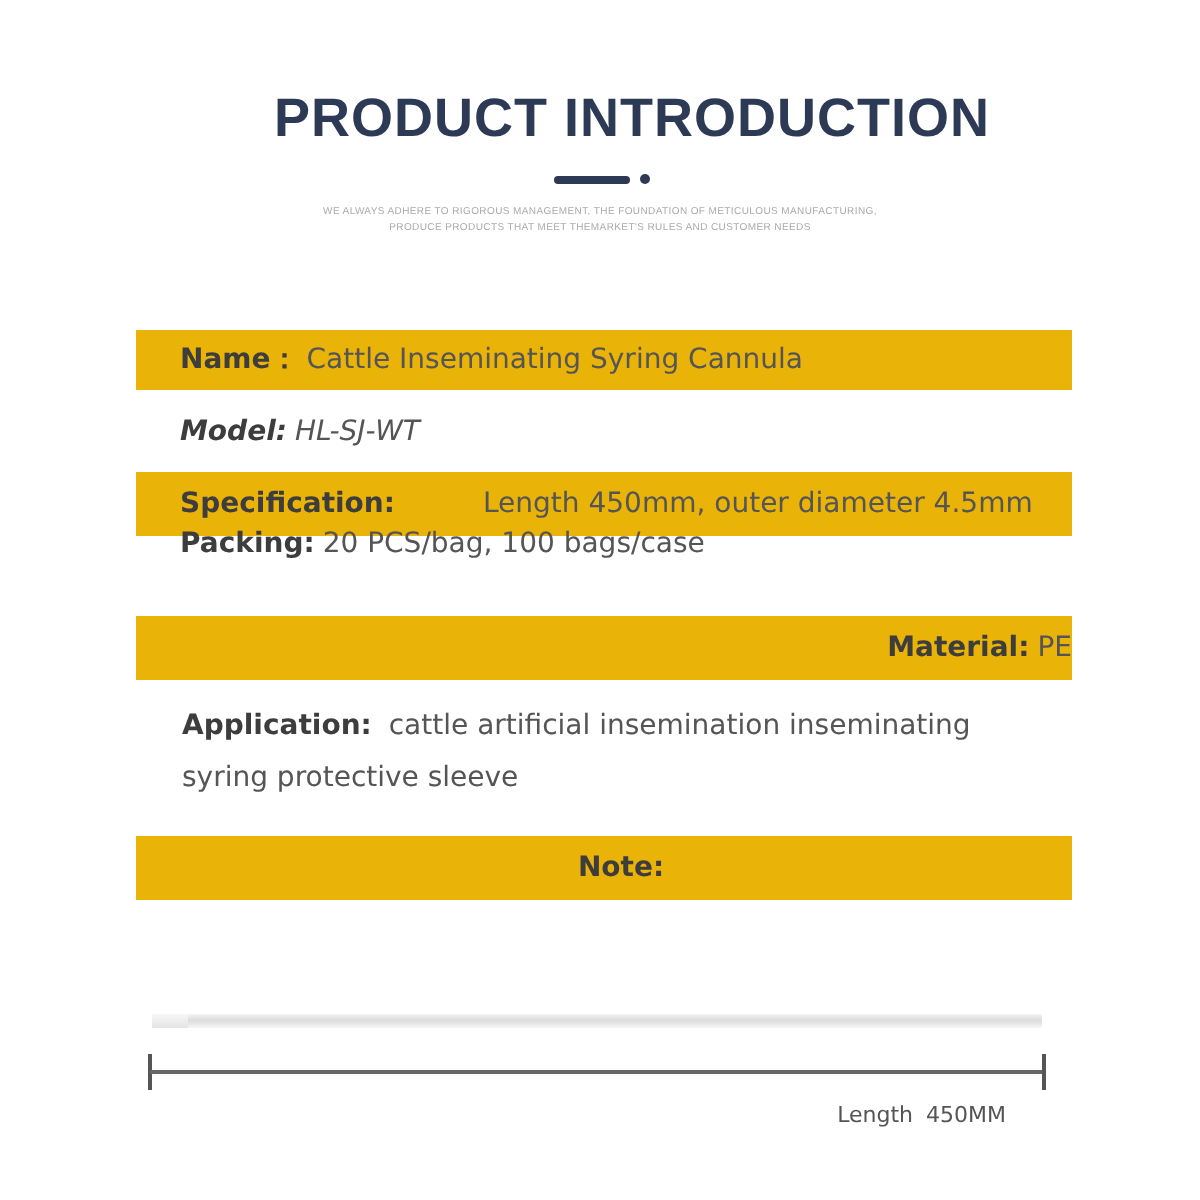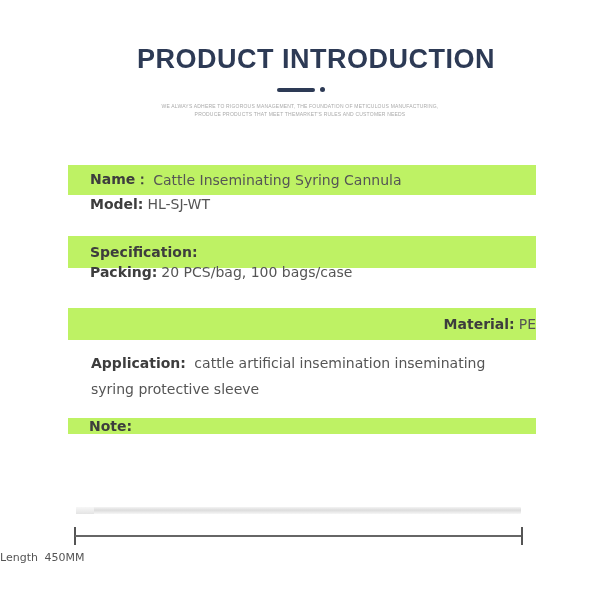--- a/index.html
+++ b/index.html
@@ -62,42 +62,42 @@
       left: 68px;
       width: 468px;
       box-sizing: border-box;
       padding-left: 22px;
       font-size: 14px;
       color: #555555;
       display: flex;
       align-items: center;
       white-space: nowrap;
     }
-    .row.gray { background: #bef264; }
+    .row.gray { background: #eab308; }
     .row .label {
       font-weight: bold;
       color: #3d3d3d;
       margin-right: 4px;
     }
     .row-name { top: 165px; height: 30px; }
-    .row-model { top: 188px; height: 32px; }
+    .row-model { top: 200px; height: 32px; font-style: italic; }
     .row-spec { top: 236px; height: 32px; gap: 40px; }
     .row-packing { top: 256px; height: 32px; }
     .row-material { top: 308px; height: 32px; justify-content: flex-end; }
     .row-application {
       top: 350px;
       height: auto;
       display: block;
       white-space: normal;
       line-height: 26px;
       padding-left: 23px;
       padding-right: 20px;
     }
     .row-application .label { margin-right: 4px; }
-    .row-note { top: 418px; height: 16px; padding-left: 21px; }
+    .row-note { top: 418px; height: 32px; padding-left: 21px; justify-content: center; }
     .tube {
       position: absolute;
       left: 76px;
       top: 507px;
       width: 445px;
       height: 7px;
       background: linear-gradient(to bottom, #f4f4f4 0%, #dcdcdc 45%, #e8e8e8 70%, #f6f6f6 100%);
       border-radius: 1px;
     }
     .tube-tip {
@@ -123,21 +123,21 @@
       height: 18px;
       background: #555555;
     }
     .ruler-tick-left { left: 74px; }
     .ruler-tick-right { left: 521px; }
     .ruler-label {
       position: absolute;
       top: 551px;
       left: 0;
       width: 503px;
-      text-align: left;
+      text-align: right;
       font-size: 11px;
       color: #555555;
       word-spacing: 3px;
     }
   </style>
 </head>
 <body>
 
 <h1 class="title">PRODUCT INTRODUCTION</h1>
 <div class="divider"></div>
@@ -152,20 +152,21 @@
   <span class="value">Cattle Inseminating Syring Cannula</span>
 </div>
 
 <div class="row row-model">
   <span class="label">Model:</span>
   <span class="value">HL-SJ-WT</span>
 </div>
 
 <div class="row gray row-spec">
   <span class="label">Specification:</span>
+  <span class="value">Length 450mm, outer diameter 4.5mm</span>
 </div>
 
 <div class="row row-packing">
   <span class="label">Packing:</span>
   <span class="value">20 PCS/bag, 100 bags/case</span>
 </div>
 
 <div class="row gray row-material">
   <span class="label">Material:</span>
   <span class="value">PE</span>

